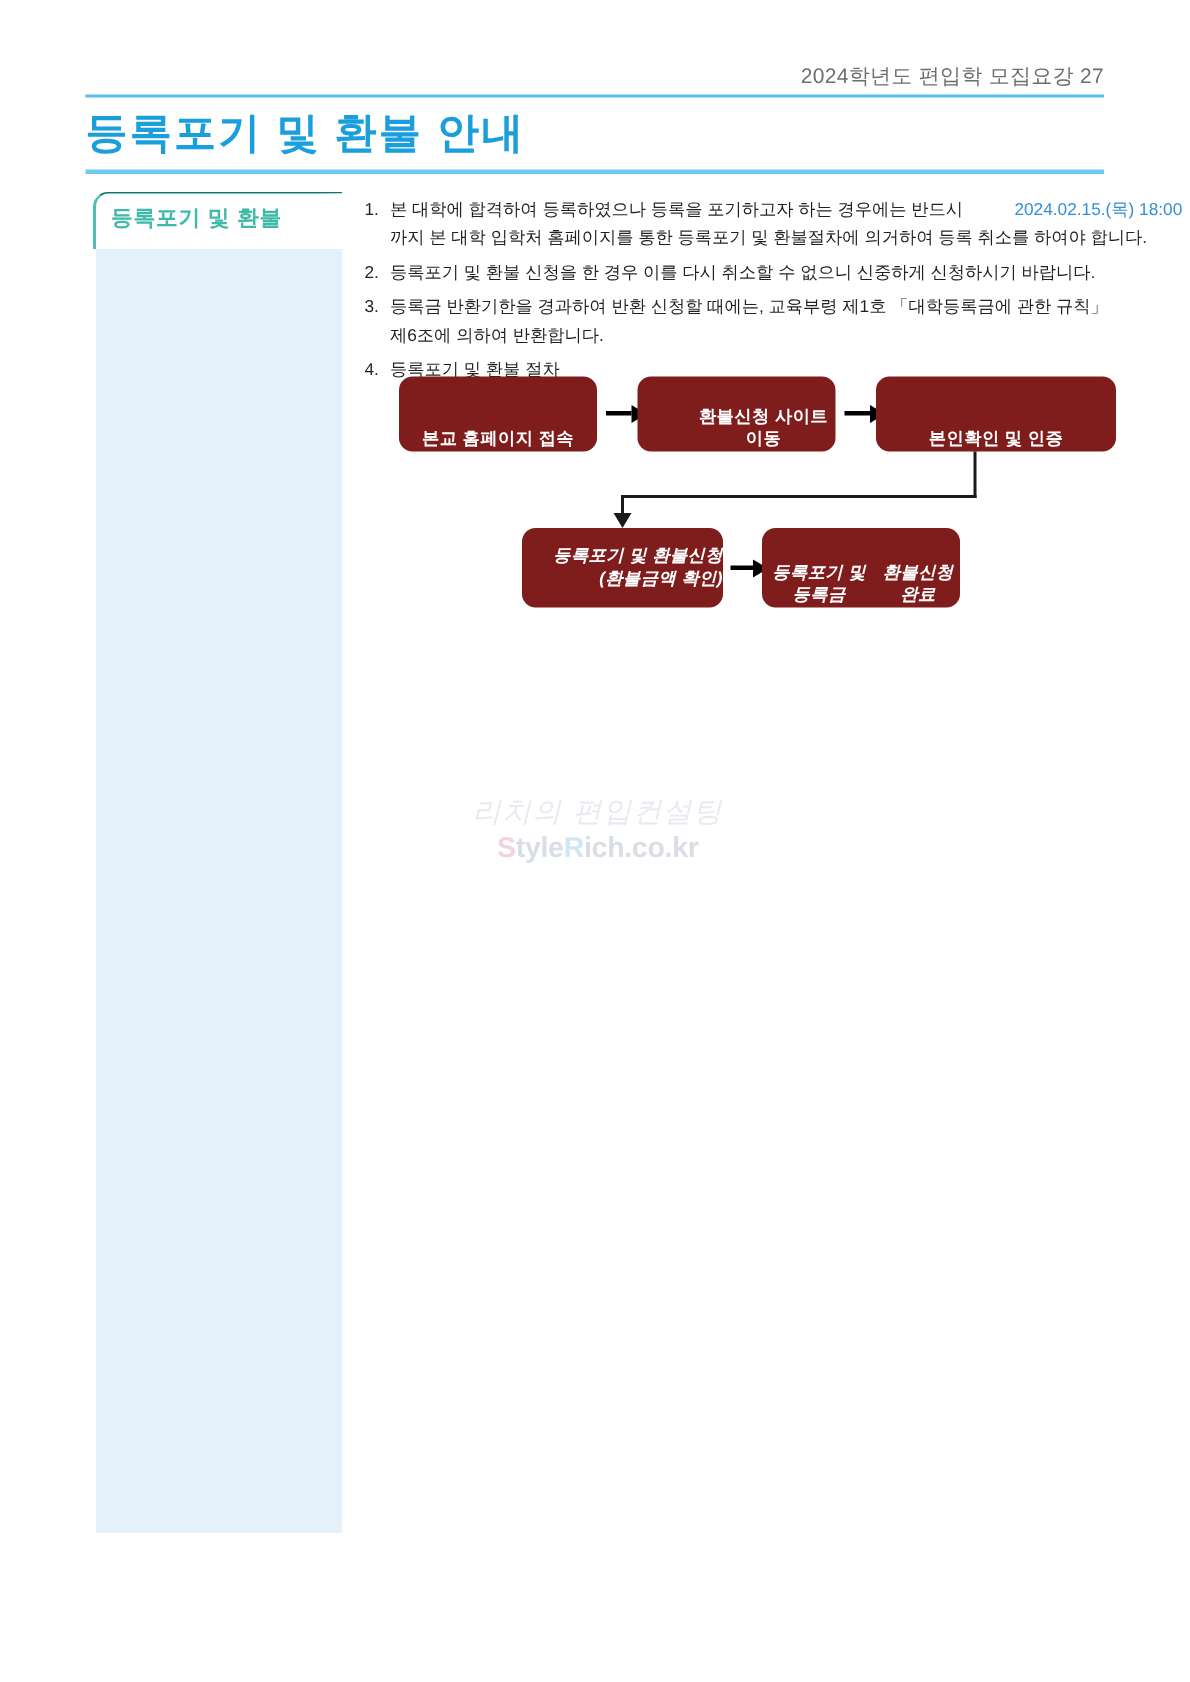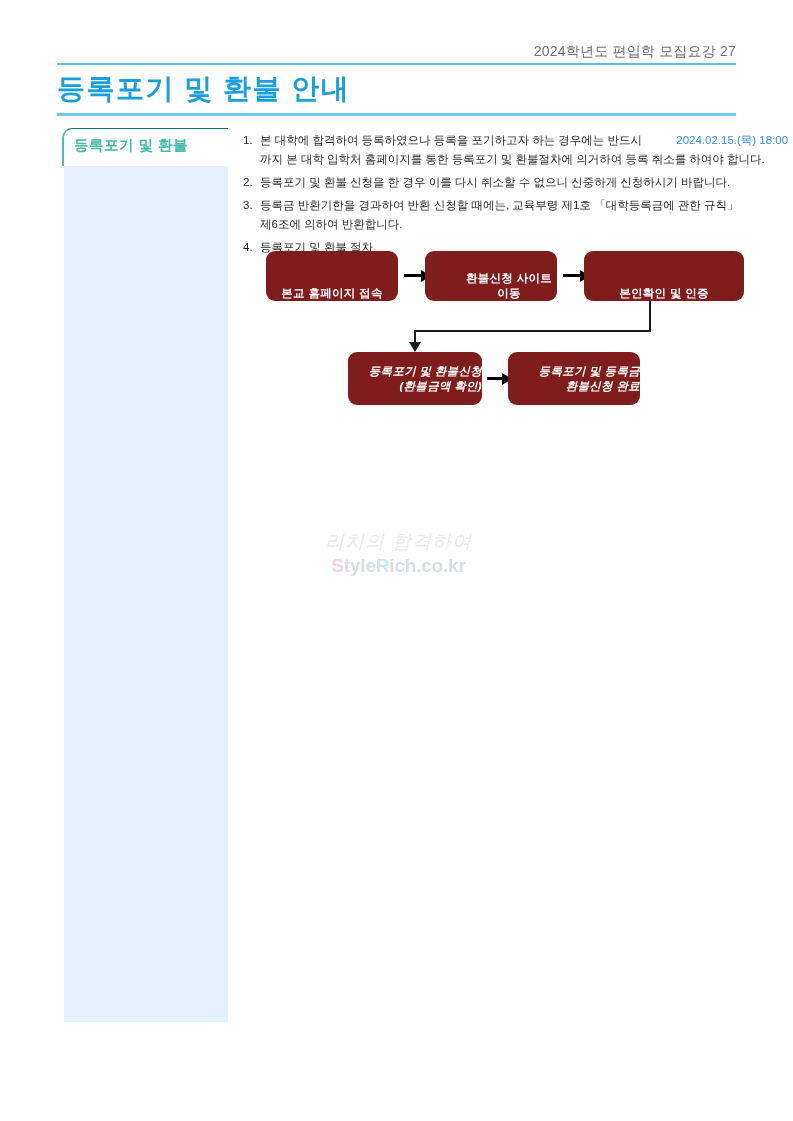--- a/index.html
+++ b/index.html
@@ -287,23 +287,23 @@
   <div class="arrow-head-d" style="left:409px; top:342px;"></div>
 
   <div class="fbox" style="left:348px; top:352px; width:134px; height:53px; flex-direction:column;">
     <span class="l2">등록포기 및 환불신청</span>
     <span class="l2">(환불금액 확인)</span>
   </div>
 
   <div class="arrow-h" style="left:487px; top:377px; width:15px;"></div>
   <div class="arrow-head-r" style="left:502px; top:373px;"></div>
 
-  <div class="fbox" style="left:508px; top:352px; width:132px; height:53px; flex-direction:column;">
+  <div class="fbox" style="left:508px; top:352px; width:132px; height:53px; flex-direction:row;">
     <span class="l2">등록포기 및 등록금</span>
     <span class="l2">환불신청 완료</span>
   </div>
 
 </div>
 
 <div class="watermark">
-  <div class="wm-script">리치의 합격하여</div>
+  <div class="wm-script">리치의 편입컨설팅</div>
   <div class="wm-brand"><span class="s">S</span><span>tyle</span><span class="r">R</span><span>ich.co.kr</span></div>
 </div>
 
 </body></html>

